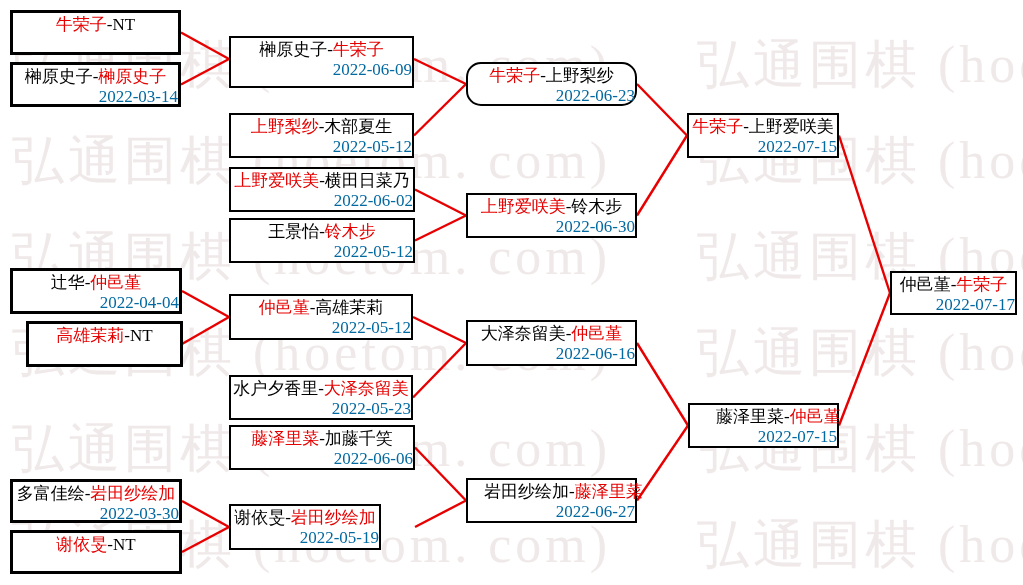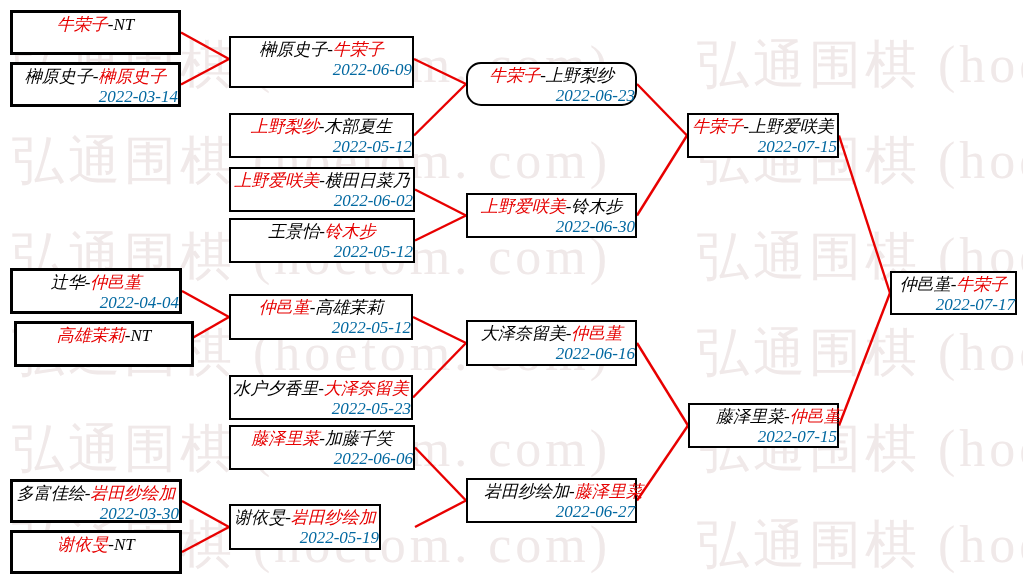--- a/index.html
+++ b/index.html
@@ -35,21 +35,20 @@
     z-index: 2;
   }
   .match-box {
     position: absolute;
     box-sizing: border-box;
     background: #ffffff;
     border-style: solid;
     border-color: #000000;
     text-align: center;
     padding-top: 2px;
-    font-style: italic;
   }
   .names {
     font-size: 17px;
     line-height: 20px;
     color: #000000;
     white-space: nowrap;
   }
   .date {
     font-size: 17px;
     line-height: 20px;
@@ -133,21 +132,21 @@
         <div class="date">2022-06-30</div>
       </div>
       <div class="match-box" style="left: 687px; top: 113px; width: 152px; height: 45px; border-width: 2px; border-color: rgb(0, 0, 0);">
         <div class="names"><span class="winner">牛荣子</span><span>-</span><span>上野爱咲美</span></div>
         <div class="date">2022-07-15</div>
       </div>
       <div class="match-box" style="left: 10px; top: 268px; width: 172px; height: 46px; border-width: 3px; border-color: rgb(0, 0, 0);">
         <div class="names"><span>辻华</span><span>-</span><span class="winner">仲邑堇</span></div>
         <div class="date">2022-04-04</div>
       </div>
-      <div class="match-box" style="left: 14px; top: 321px; width: 180px; height: 46px; border-width: 3px; border-color: rgb(0, 0, 0);">
+      <div class="match-box" style="left: 26px; top: 321px; width: 157px; height: 46px; border-width: 3px; border-color: rgb(0, 0, 0);">
         <div class="names"><span class="winner">高雄茉莉</span><span>-</span><span>NT</span></div>
         <div class="date"></div>
       </div>
       <div class="match-box" style="left: 229px; top: 294px; width: 184px; height: 46px; border-width: 2px; border-color: rgb(0, 0, 0);">
         <div class="names"><span class="winner">仲邑堇</span><span>-</span><span>高雄茉莉</span></div>
         <div class="date">2022-05-12</div>
       </div>
       <div class="match-box" style="left: 229px; top: 375px; width: 184px; height: 45px; border-width: 2px; border-color: rgb(0, 0, 0);">
         <div class="names"><span>水户夕香里</span><span>-</span><span class="winner">大泽奈留美</span></div>
         <div class="date">2022-05-23</div>

